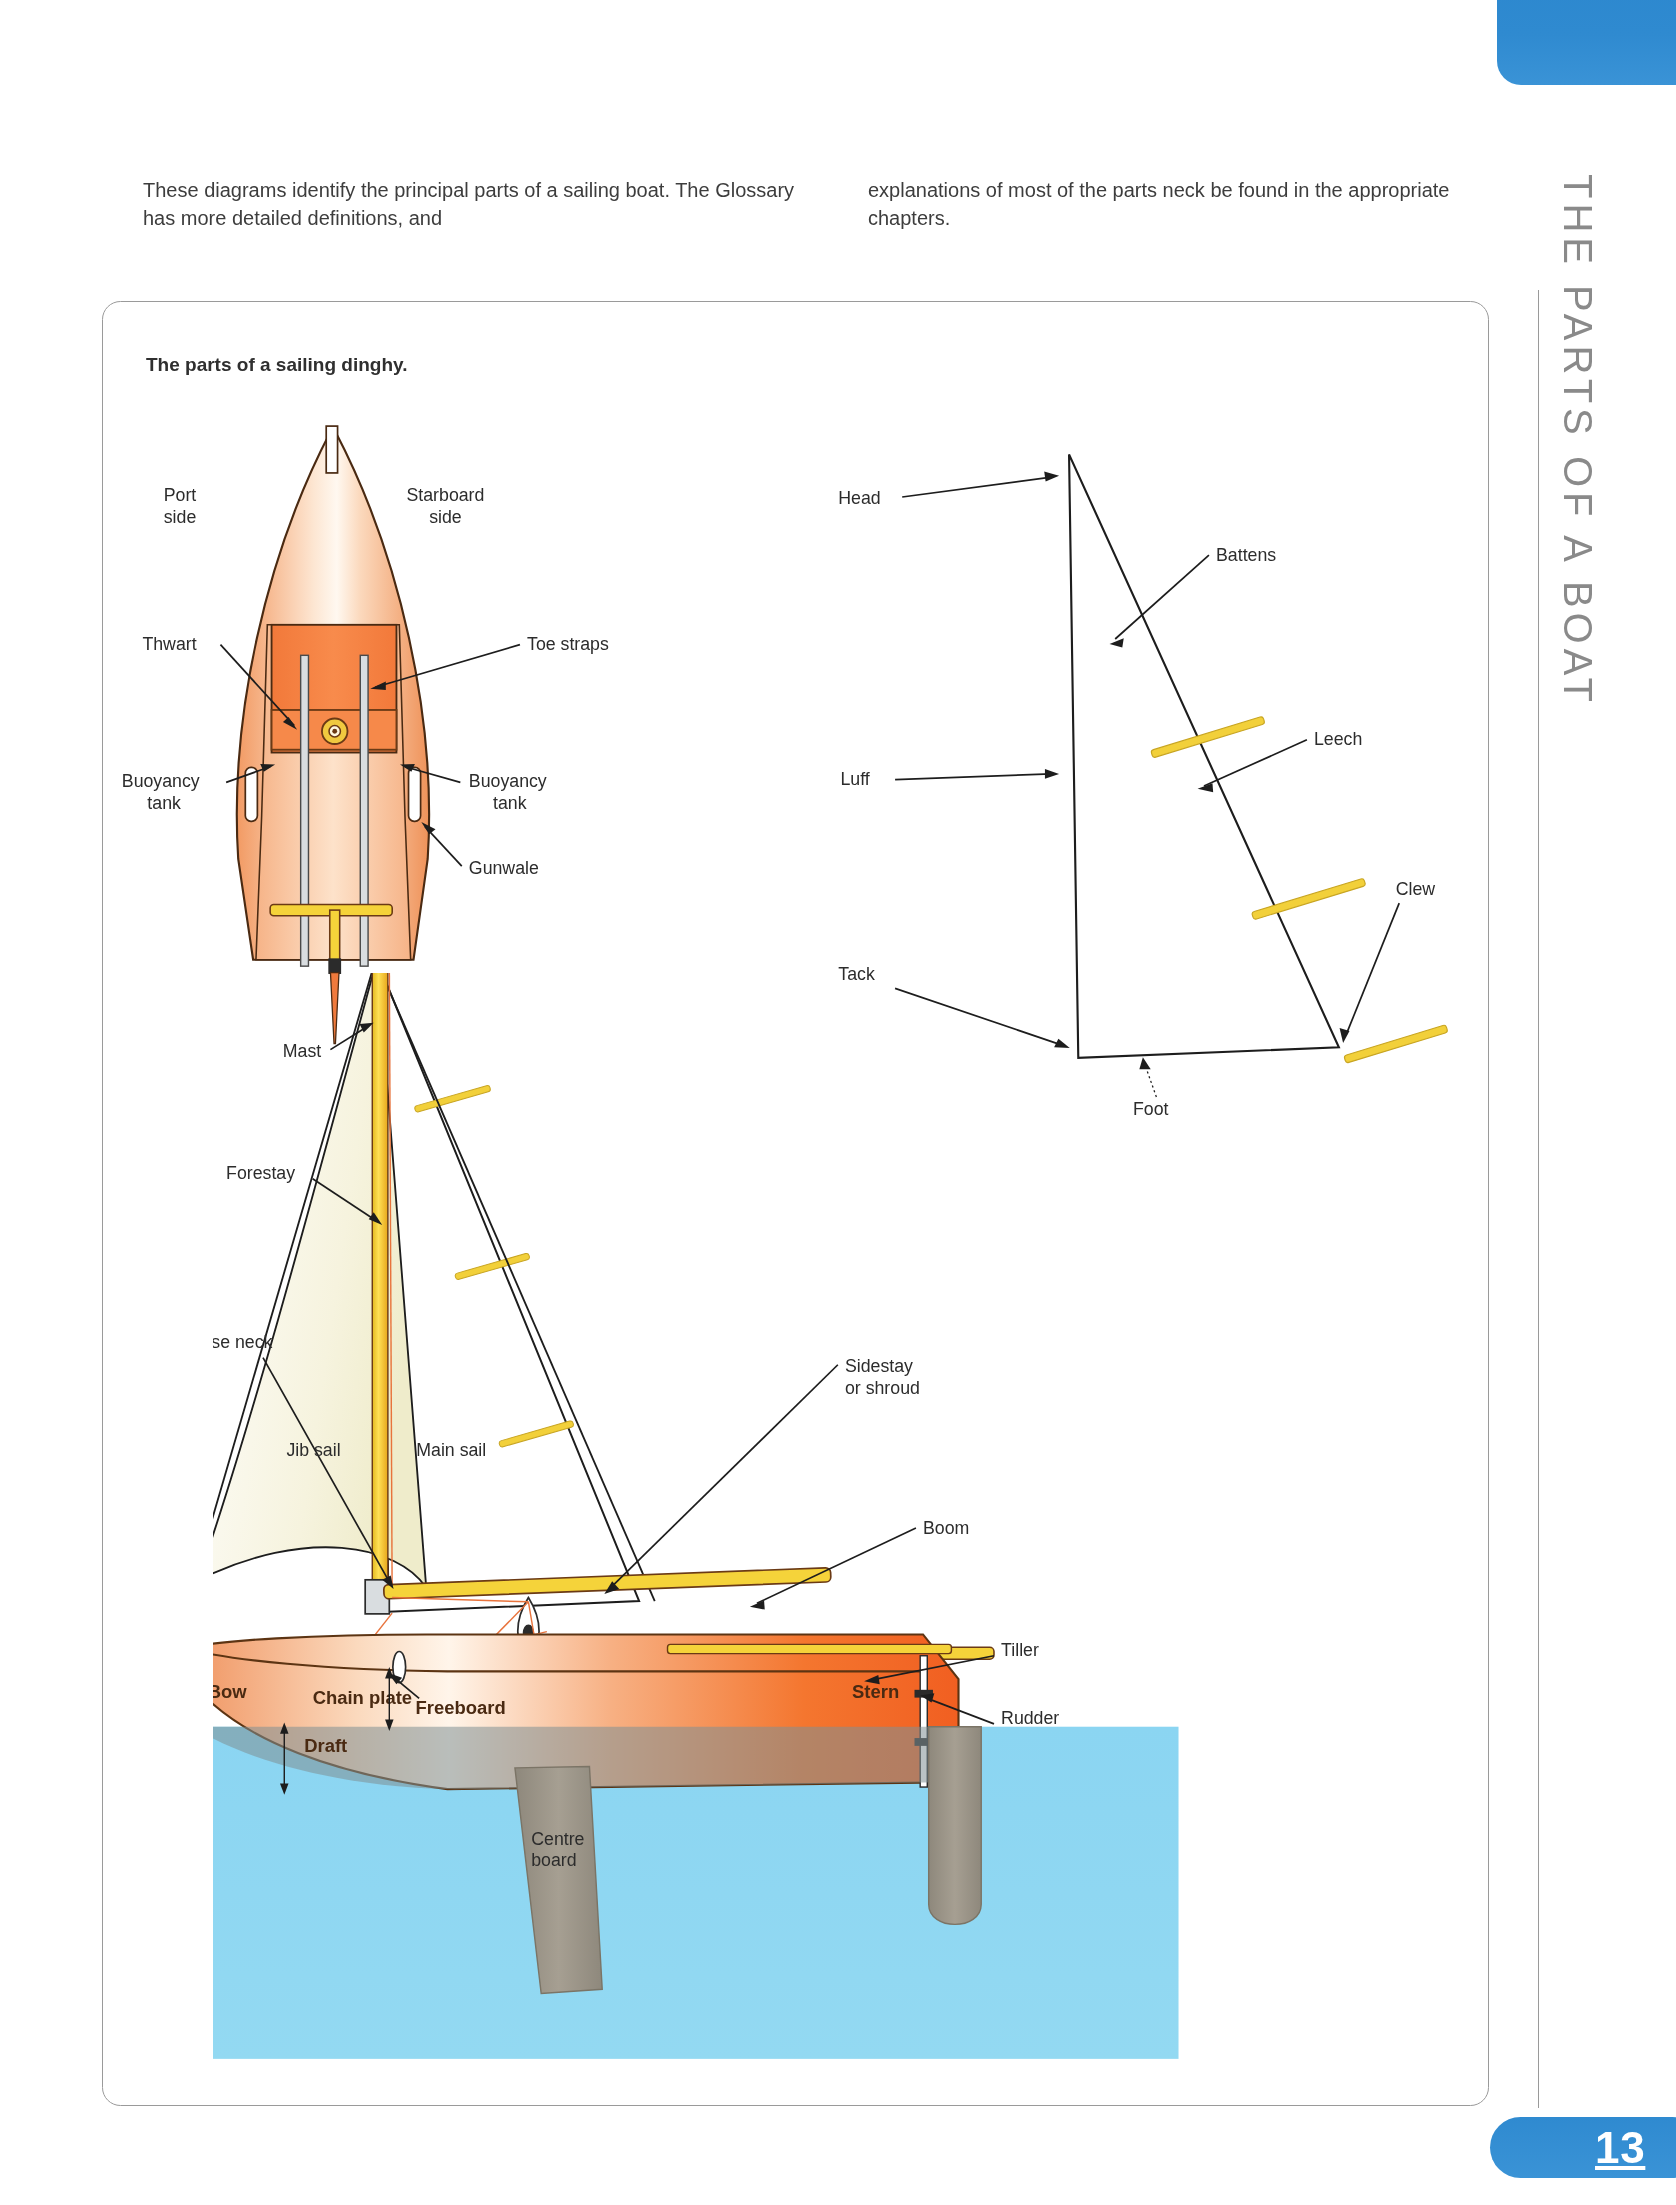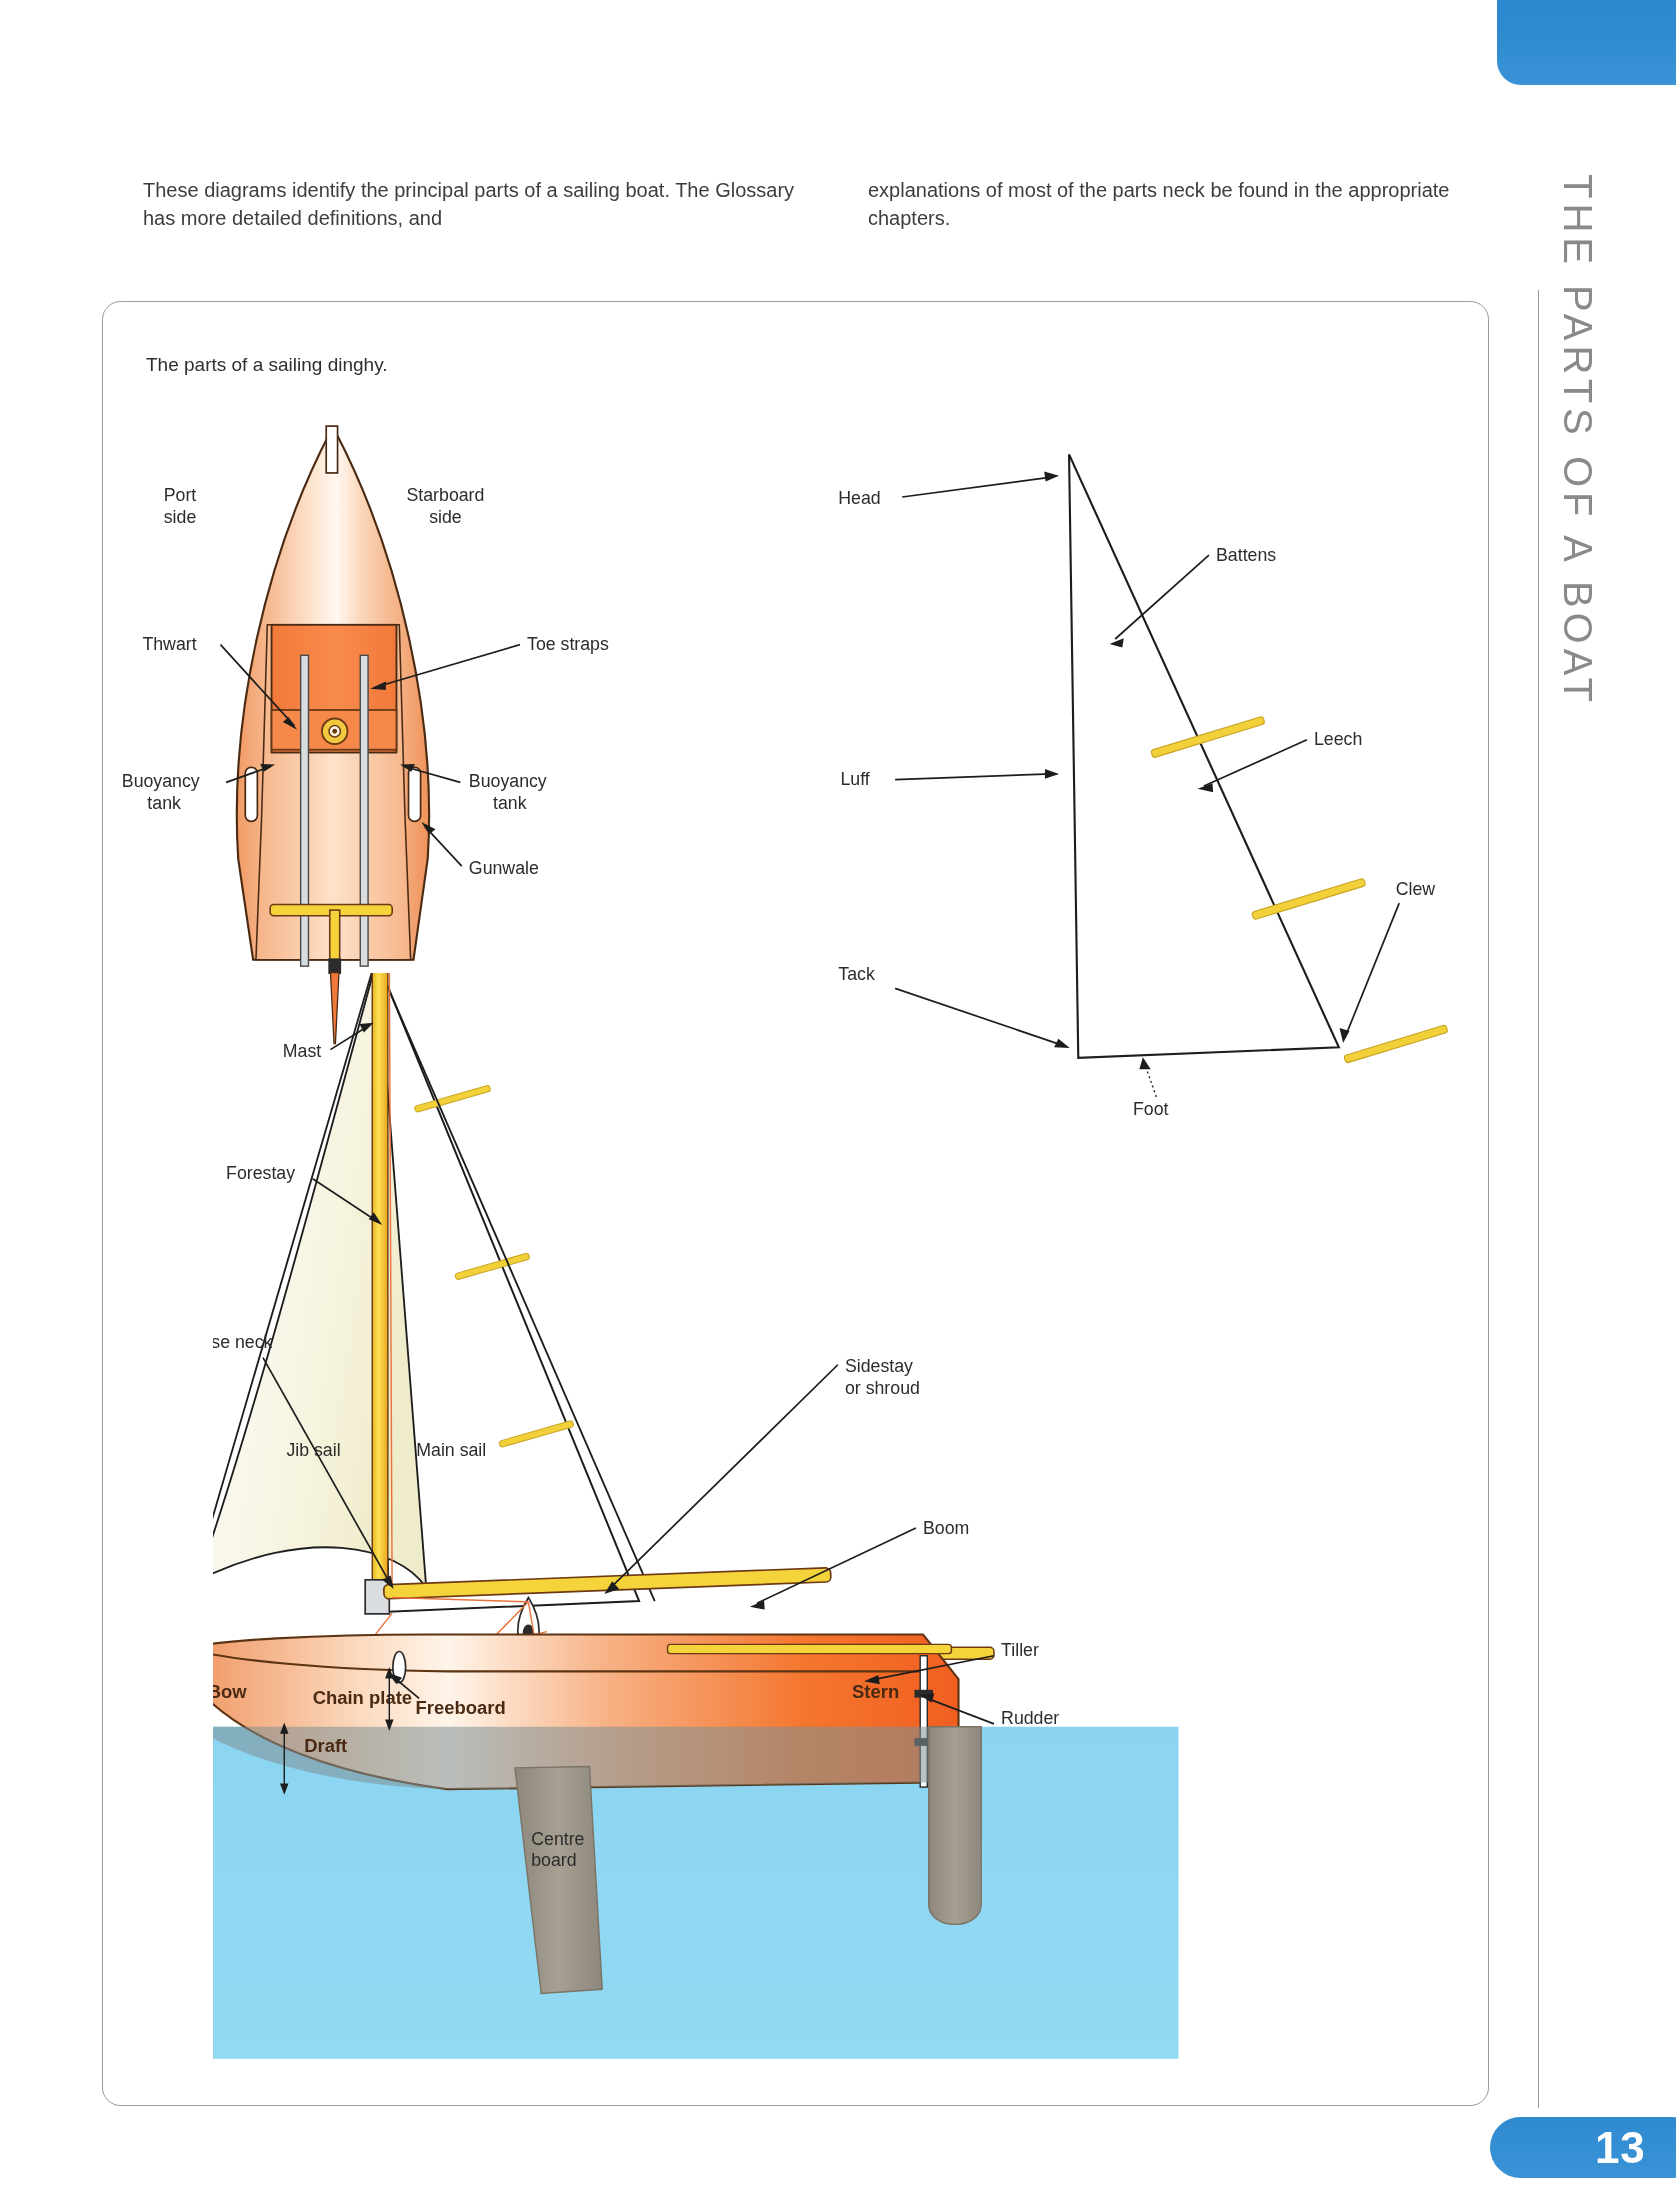--- a/index.html
+++ b/index.html
@@ -10,39 +10,39 @@
   
   #top-tab{left:1497px;top:-43px;width:213px;height:128px;
     background:linear-gradient(180deg,#2b87ce 0%,#2f8ad0 60%,#3a93d6 100%);
     border-radius:24px;}
 
   
   #page-tab{left:1490px;top:2117px;width:213px;height:61px;
     background:linear-gradient(180deg,#2f8ad0 0%,#3a93d6 100%);
     border-radius:30.5px;}
   #page-number{position:absolute;left:105px;top:6.4px;color:#fff;font-size:44px;
-    font-weight:bold;letter-spacing:0.7px;font-family:"Liberation Sans",sans-serif;}
+    font-weight:bold;letter-spacing:0.7px;font-family:"Liberation Sans",sans-serif;text-decoration:underline;}
 
   
   .intro{font-size:20px;line-height:28px;color:#3d3d3d;margin-left:44px;}
   #intro-left{left:99px;top:176px;width:671px;}
   #intro-right{left:824px;top:176px;width:596px;}
 
   
   #running-head{left:1555px;top:174px;width:45px;height:653px;
      writing-mode:vertical-rl;font-size:40px;letter-spacing:5px;color:#8a8a8a;
      font-family:"Liberation Sans",sans-serif;white-space:nowrap;}
 
   
   #page-rule{left:1538px;top:290px;width:1.4px;height:1818px;background:#9a9a9a;}
 
   
   #figure-box{left:102px;top:301px;width:1385px;height:1803px;
      border:1.4px solid #9a9a9a;border-radius:18.5px;background:#fff;}
-  #figure-caption{left:146px;top:354px;font-size:19px;font-weight:normal;color:#2f2f2f;}
+  #figure-caption{left:146px;top:354px;font-size:19px;font-weight:bold;color:#2f2f2f;}
 
   svg{display:block;}
   .lbl{font-family:"Liberation Sans",sans-serif;font-size:25px;fill:#2c2c2c;}
   .lbl-b{font-family:"Liberation Sans",sans-serif;font-size:26px;fill:#4a2a12;
          font-weight:bold;}
   .ldr{stroke:#1d1d1d;stroke-width:2.4;fill:none;}
   .thin{stroke:#1d1d1d;stroke-width:2;fill:none;}
   .dot{stroke:#1d1d1d;stroke-width:1.8;fill:none;stroke-dasharray:3 4;}
 </style>
 </head>

